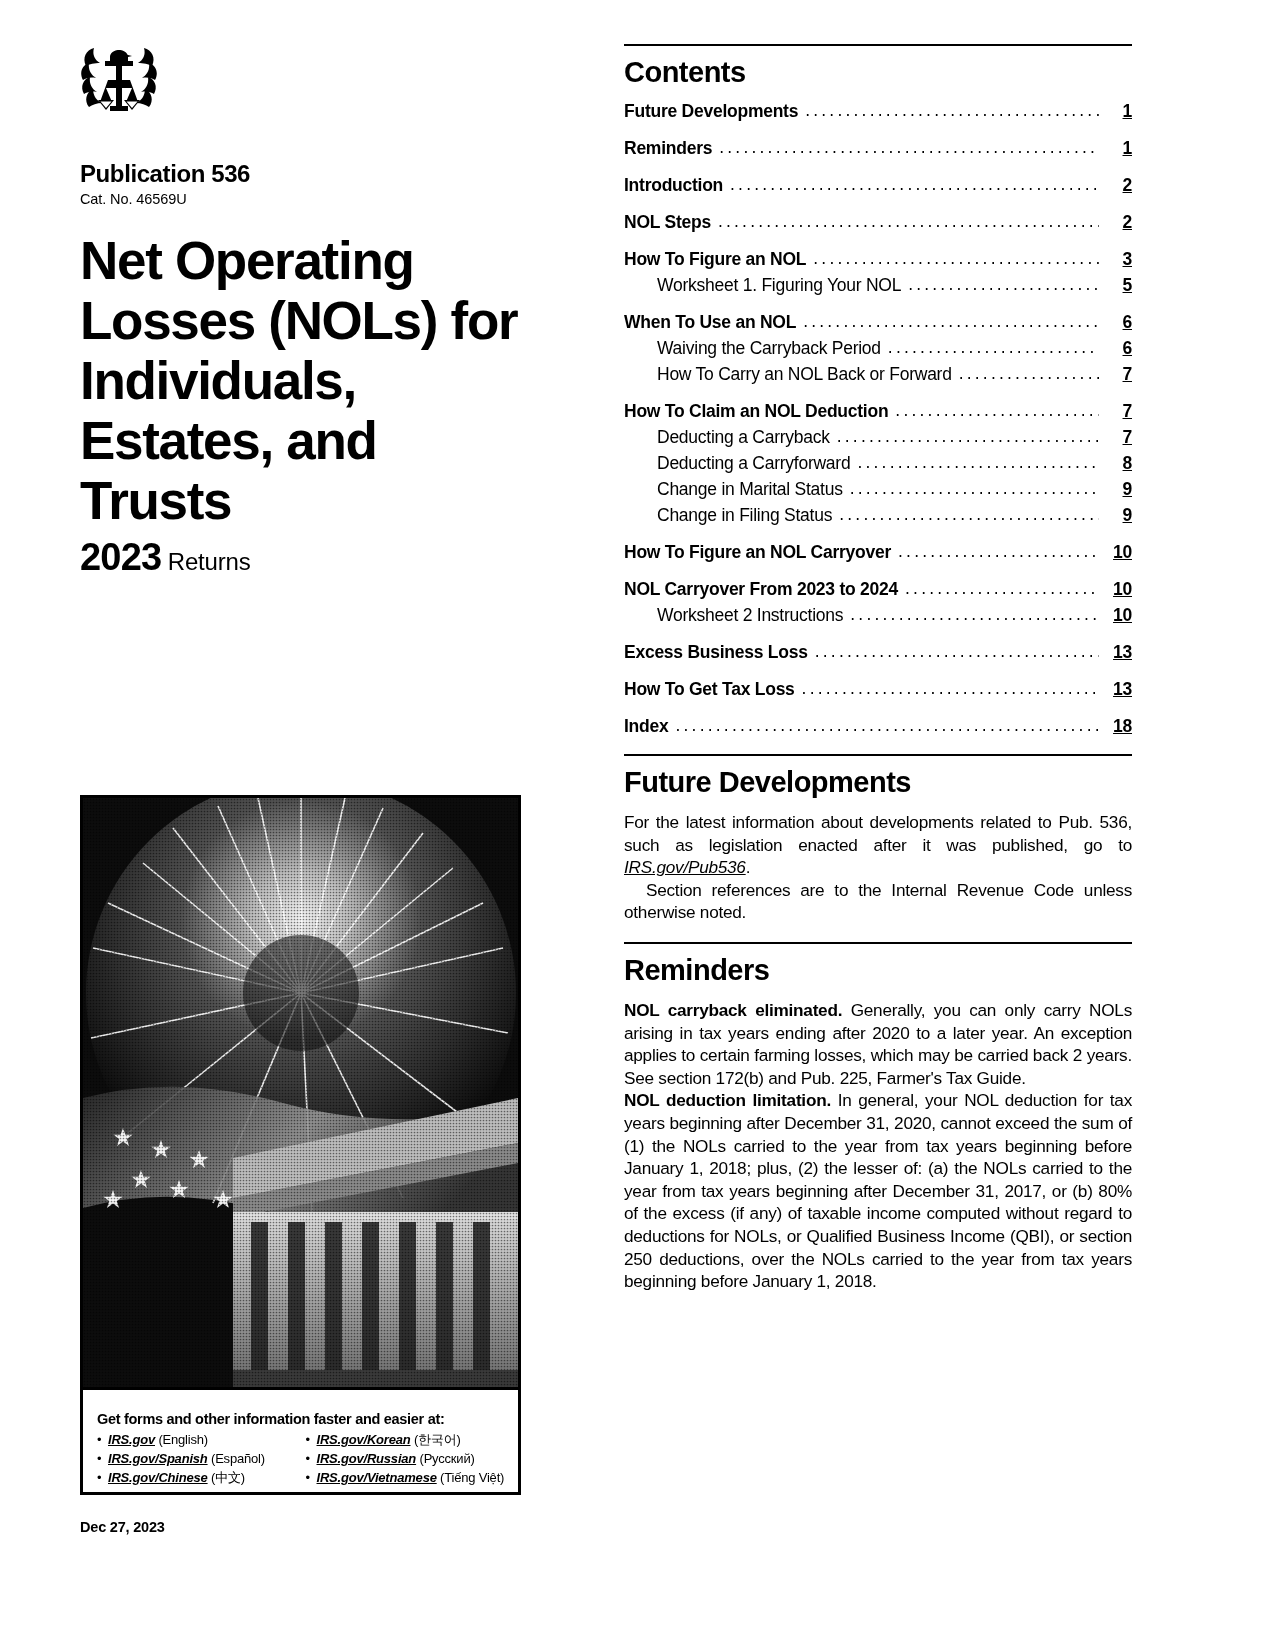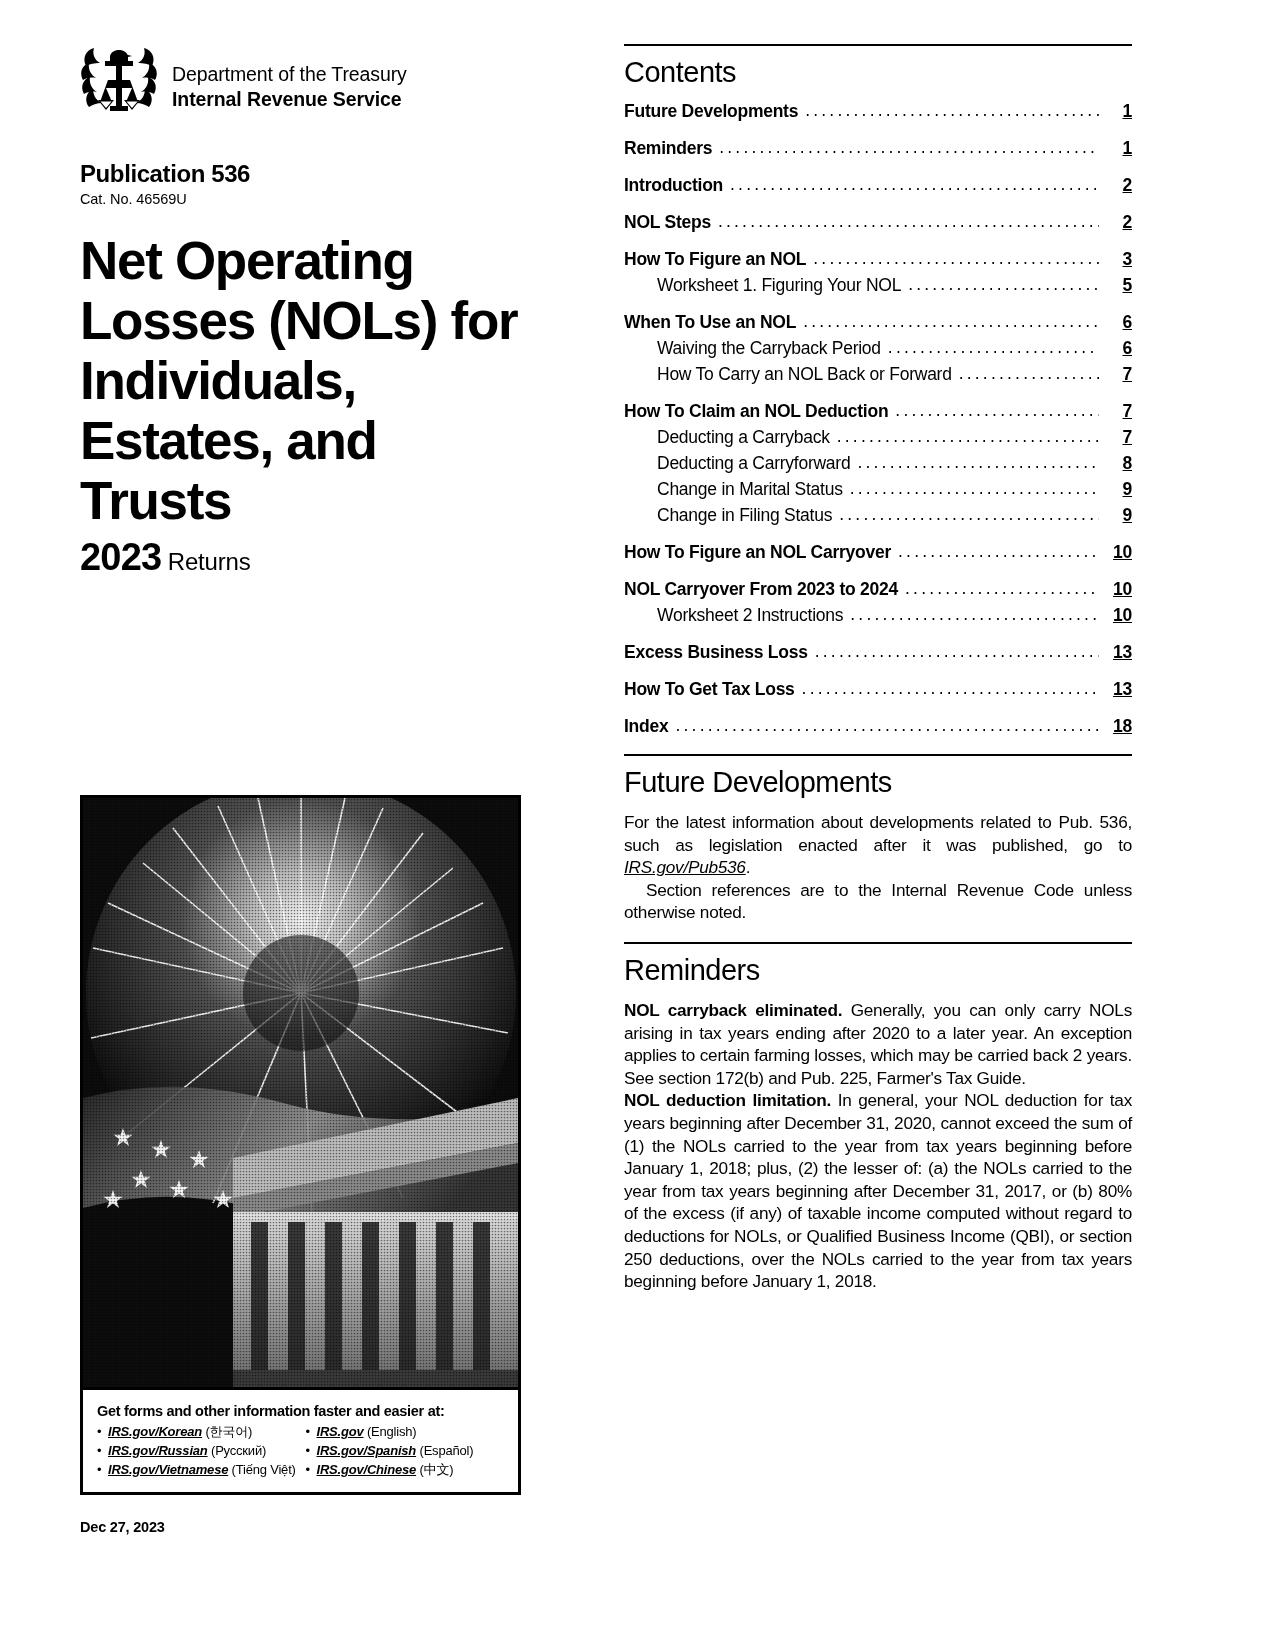--- a/index.html
+++ b/index.html
@@ -119,21 +119,21 @@
 
   .info-strip {
     position: absolute;
     left: 0;
     right: 0;
     bottom: 0;
     height: 105px;
     background: #ffffff;
     border-top: 3px solid #000;
     box-sizing: border-box;
-    padding: 13px 10px 4px 14px;
+    padding: 21px 10px 4px 14px;
   }
   .info-head {
     font-size: 14.5px;
     font-weight: bold;
     letter-spacing: -0.3px;
     margin-bottom: 3px;
   }
   .lang-cols {
     display: flex;
     gap: 6px;
@@ -179,21 +179,21 @@
     border-top: 2px solid #000;
     margin: 0 0 10px 0;
     height: 0;
   }
   .rule.below {
     margin-top: 18px;
   }
 
   .sec-head {
     font-size: 29px;
-    font-weight: normal;
+    font-weight: bold;
     letter-spacing: -0.5px;
     margin: 2px 0 12px 0;
   }
 
   .toc {
     margin-top: 4px;
   }
   .toc-row {
     display: flex;
     align-items: baseline;
@@ -275,24 +275,20 @@
             <path d="M18 56 L34 56 L26 66 Z" fill="#000"></path>
             <path d="M44 56 L60 56 L52 66 Z" fill="#000"></path>
             <path d="M20.5 57.5 L31.5 57.5 L26 64 Z" fill="#fff"></path>
             <path d="M46.5 57.5 L57.5 57.5 L52 64 Z" fill="#fff"></path>
 
             <circle cx="39" cy="11" r="5"></circle>
             <path d="M44 10 L52 12 L44 14 Z"></path>
           </g>
         </svg>
       </span>
-      <div class="agency-text">
-        <div class="dept-line">Department of the Treasury</div>
-        <div class="irs-line">Internal Revenue Service</div>
-      </div>
     </div>
 
     <div class="pub-number">Publication 536</div>
     <div class="cat-no">Cat. No. 46569U</div>
 
     <div class="pub-title">Net Operating Losses (NOLs) for Individuals, Estates, and Trusts</div>
 
     <div class="year-row">
       <span class="year">2023</span>
       <span>Returns</span>
@@ -402,40 +398,40 @@
 
         <rect width="435" height="589" fill="#000" mask="url(#htmask)" opacity="0.5"></rect>
       </svg>
     </div>
 
     <div class="info-strip">
       <div class="info-head">Get forms and other information faster and easier at:</div>
       <div class="lang-cols">
         <div class="lang-col">
           <div class="lang-item">
+            <span class="bullet">•</span><span class="lang-link">IRS.gov</span> <span>(English)</span>
+          </div>
+          <div class="lang-item">
+            <span class="bullet">•</span><span class="lang-link">IRS.gov/Spanish</span> <span>(Español)</span>
+          </div>
+          <div class="lang-item">
+            <span class="bullet">•</span><span class="lang-link">IRS.gov/Chinese</span> <span>(中文)</span>
+          </div>
+        </div>
+        <div class="lang-col">
+          <div class="lang-item">
             <span class="bullet">•</span><span class="lang-link">IRS.gov/Korean</span> <span>(한국어)</span>
           </div>
           <div class="lang-item">
             <span class="bullet">•</span><span class="lang-link">IRS.gov/Russian</span> <span>(Pусский)</span>
           </div>
           <div class="lang-item">
             <span class="bullet">•</span><span class="lang-link">IRS.gov/Vietnamese</span> <span>(Tiếng Việt)</span>
           </div>
         </div>
-        <div class="lang-col">
-          <div class="lang-item">
-            <span class="bullet">•</span><span class="lang-link">IRS.gov</span> <span>(English)</span>
-          </div>
-          <div class="lang-item">
-            <span class="bullet">•</span><span class="lang-link">IRS.gov/Spanish</span> <span>(Español)</span>
-          </div>
-          <div class="lang-item">
-            <span class="bullet">•</span><span class="lang-link">IRS.gov/Chinese</span> <span>(中文)</span>
-          </div>
-        </div>
       </div>
     </div>
   </div>
 
   <div class="doc-date">Dec 27, 2023</div>
 
   <div class="right-col">
 
     <hr class="rule">
     <div class="sec-head">Contents</div>

